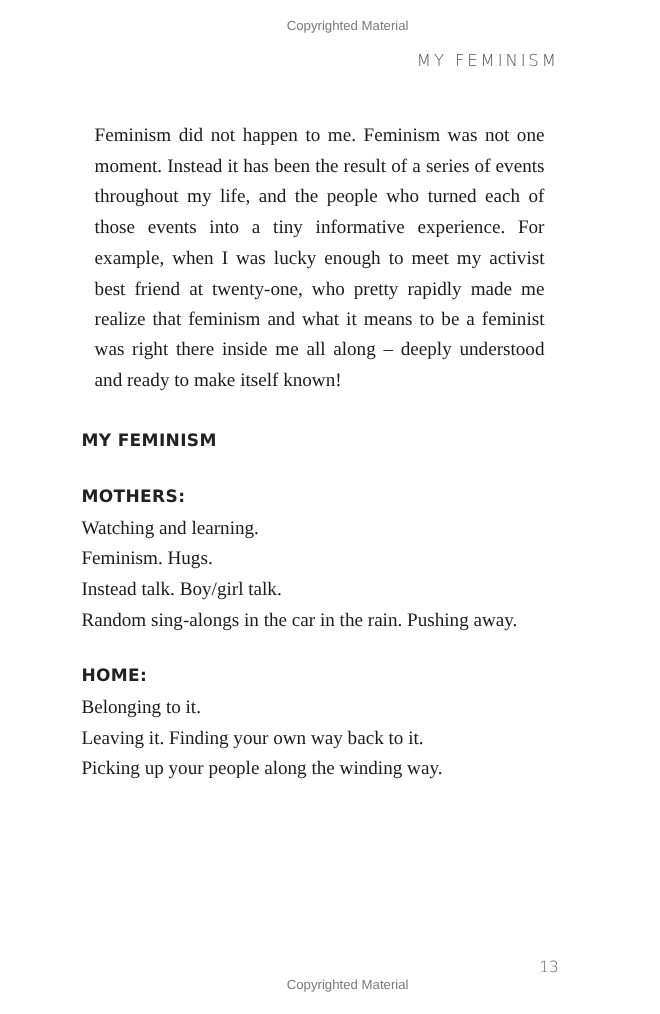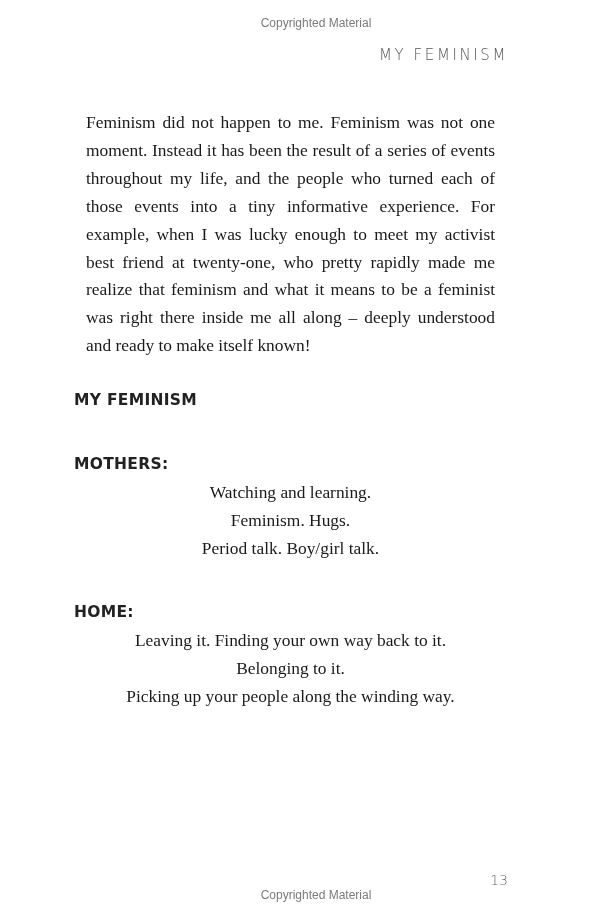--- a/index.html
+++ b/index.html
@@ -21,47 +21,48 @@
     font-family: "Liberation Serif", serif; font-size: 17.4px; color: #1a1a1a;
   }
   .para {
     margin: 12px; line-height: 27.9px; text-align: justify; text-align-last: left;
   }
   .heading {
     font-family: "DejaVu Sans", sans-serif; font-weight: bold; font-size: 15.5px;
     color: #222; letter-spacing: 0.3px; margin: 0; line-height: 28px;
   }
   .h-main { margin-top: 26px; }
-  .h-sec { margin-top: 36px; }
-  .line { margin: 0; line-height: 28px; text-align: center; }
+  .h-sec { margin-top: 23px; }
+  .line { margin: 0; line-height: 28px; }
   .page-number {
     position: absolute; right: 92px; top: 872px;
     font-family: "DejaVu Sans", sans-serif; font-size: 14px; color: #666; font-weight: 300;
   }
 </style>
 </head>
 <body>
 
 <div class="copyright top">Copyrighted Material</div>
 <div class="running-head">MY FEMINISM</div>
 
 <div class="content">
   <p class="para">Feminism did not happen to me. Feminism was not one moment. Instead it has been the result of a series of events throughout my life, and the people who turned each of those events into a tiny informative experience. For example, when I was lucky enough to meet my activist best friend at twenty-one, who pretty rapidly made me realize that feminism and what it means to be a feminist was right there inside me all along – deeply understood and ready to make itself known!</p>
 
   <h2 class="heading h-main">MY FEMINISM</h2>
 
   <div>
     <h3 class="heading h-sec">MOTHERS:</h3>
     <p class="line">Watching and learning.</p>
     <p class="line">Feminism. Hugs.</p>
-    <p class="line">Period talk. Boy/girl talk.</p>
+    <p class="line">Instead talk. Boy/girl talk.</p>
+    <p class="line">Random sing-alongs in the car in the rain. Pushing away.</p>
   </div>
 
   <div>
     <h3 class="heading h-sec">HOME:</h3>
+    <p class="line">Belonging to it.</p>
     <p class="line">Leaving it. Finding your own way back to it.</p>
-    <p class="line">Belonging to it.</p>
     <p class="line">Picking up your people along the winding way.</p>
   </div>
 </div>
 
 <div class="page-number">13</div>
 <div class="copyright bottom">Copyrighted Material</div>
 
 </body></html>

